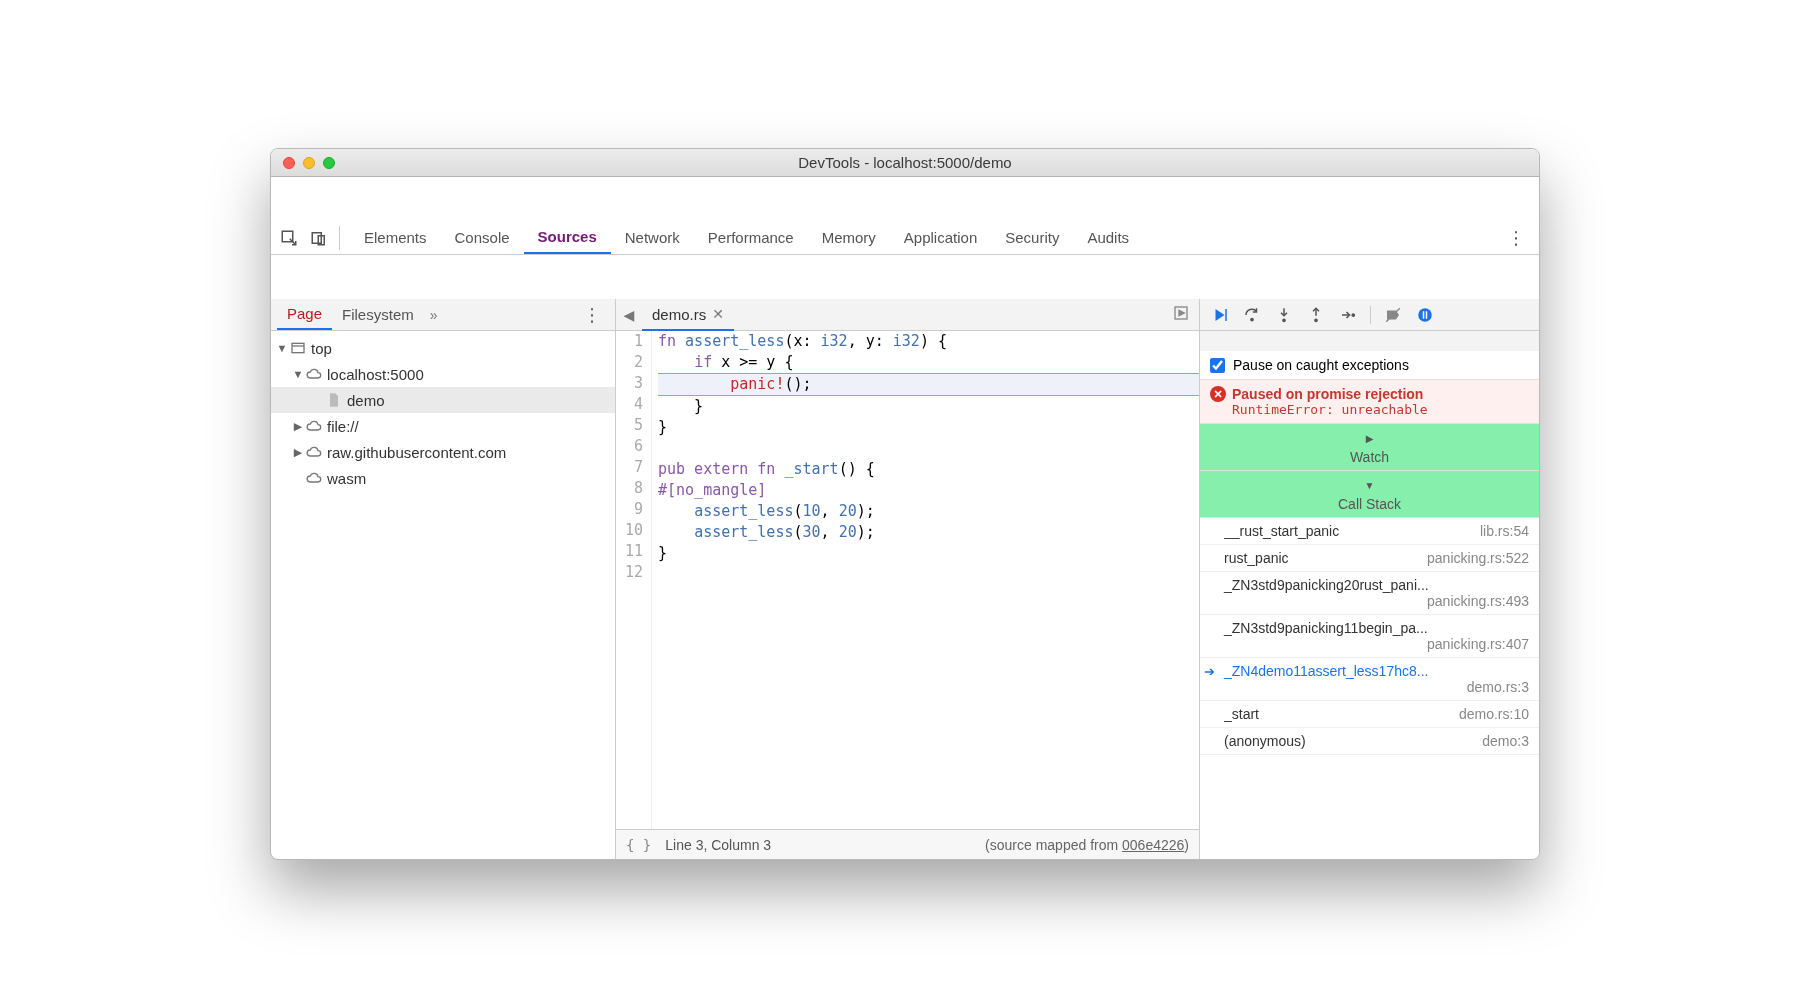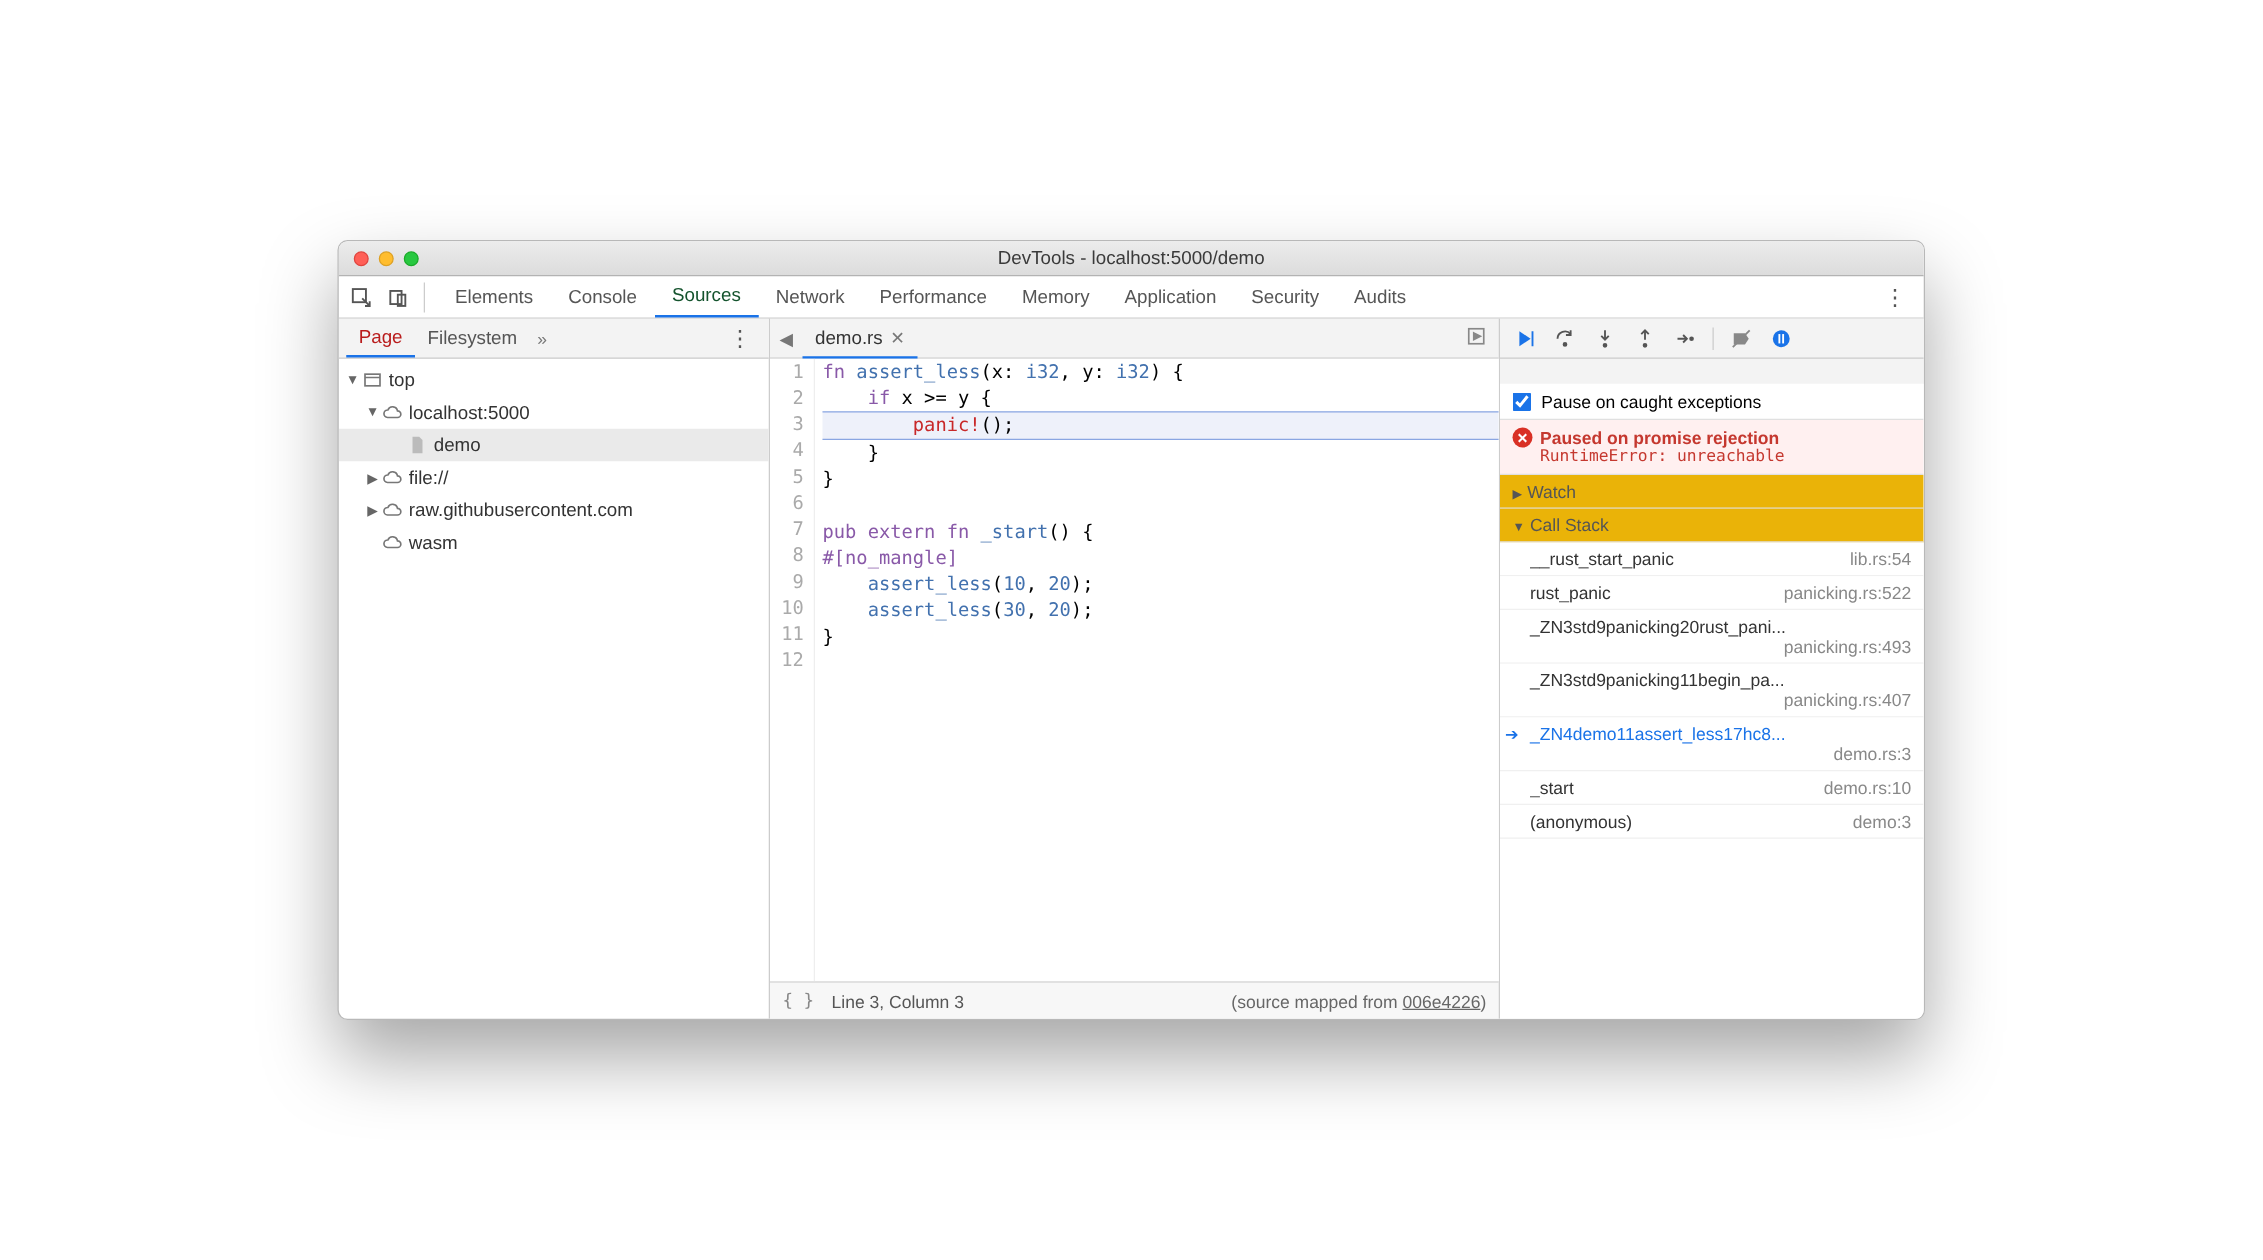--- a/index.html
+++ b/index.html
@@ -10,21 +10,21 @@
     display: flex; align-items: center; justify-content: center;
     min-height: 100vh;
   }
   .window {
     width: 1270px;
     border: 1px solid #b8b8b8;
     border-radius: 8px;
     background: #fff;
     box-shadow: 0 30px 60px rgba(0,0,0,0.35);
     overflow: hidden;
-    display: flex; flex-direction: column;
+    display: flex; flex-direction: column; gap: 44px;
   }
   
   .titlebar {
     height: 28px;
     background: linear-gradient(#ececec, #dcdcdc);
     border-bottom: 1px solid #b3b3b3;
     display: flex; align-items: center;
     position: relative;
   }
   .traffic-lights { display: flex; gap: 8px; padding-left: 12px; }
@@ -45,21 +45,21 @@
   }
   .left-icons { display: flex; align-items: center; gap: 6px; padding-right: 8px; border-right: 1px solid #ccc; margin-right: 10px; }
   .icon-btn { width: 24px; height: 24px; display: flex; align-items: center; justify-content: center; color: #555; cursor: pointer; }
   .icon-btn svg { width: 18px; height: 18px; }
   .tab {
     padding: 0 14px;
     height: 100%;
     display: flex; align-items: center;
     font-size: 15px; color: #555; cursor: pointer;
   }
-  .tab.active { color: #14532d; border-bottom: 2px solid #1a73e8; margin-bottom: -1px; font-weight: 400; }
+  .tab.active { color: #701a75; border-bottom: 2px solid #1a73e8; margin-bottom: -1px; font-weight: 700; }
   .dots { font-size: 18px; color: #555; padding: 0 8px; cursor: pointer; }
   
   .content {
     display: flex;
     height: 560px;
   }
   .col-left { width: 345px; border-right: 1px solid #ccc; display: flex; flex-direction: column; }
   .col-mid { flex: 1; display: flex; flex-direction: column; }
   .col-right { width: 340px; border-left: 1px solid #ccc; display: flex; flex-direction: column; background: #f3f3f3; }
 
@@ -123,21 +123,21 @@
   .dbg-btn.blue { color: #1a73e8; }
   .divider { width: 1px; height: 18px; background: #ccc; margin: 0 4px;}
   .panel-list { flex: 1; overflow-y: auto; background: #fff; margin-top: 20px;}
   .panel-row { border-bottom: 1px solid #e0e0e0; font-size: 14px;}
   .panel-row.check { display: flex; align-items: center; padding: 6px 10px; background: #fff;}
   .panel-row.check input { margin-right: 8px; width: 15px; height: 15px; accent-color: #1a73e8;}
   .panel-row.alert { padding: 6px 10px; background: #fff0f0; }
   .panel-row.alert .title { color: #c5382f; font-weight: 600; display:flex; align-items:center; gap:6px;}
   .panel-row.alert .title .erricon { width:16px;height:16px;background:#d93025;border-radius:50%;color:#fff;display:inline-flex;align-items:center;justify-content:center;font-size:11px;font-weight:bold;}
   .panel-row.alert .sub { font-family: Menlo, monospace; color: #c5382f; font-size: 13px; padding-left: 22px;}
-  .section-head { padding: 5px 10px; background: #eab308; color: #555; display:flex; align-items:center; gap:4px; font-size: 14px; cursor:pointer;}
+  .section-head { padding: 5px 10px; background: #86efac; color: #555; display:flex; align-items:center; gap:4px; font-size: 14px; cursor:pointer;flex-direction:column;}
   .section-head.open .tri::before { content: "▼"; font-size: 10px; }
   .section-head .tri::before { content: "▶"; font-size: 10px; }
   .stack-item { padding: 5px 10px 5px 24px; display:flex; justify-content: space-between; background:#fff; font-size:14px; border-bottom: 1px solid #f0f0f0; cursor:pointer;}
   .stack-item .fn { color: #333; overflow: hidden; text-overflow: ellipsis; white-space: nowrap; max-width: 195px;}
   .stack-item .loc { color: #888; white-space: nowrap; padding-left: 6px;}
   .stack-item.double { display:block; position: relative; padding-left: 24px;}
   .stack-item.double .loc { display:block; text-align:right;}
   .stack-item .arrow { position:absolute; left:4px; top:6px; color:#1a73e8; font-size:13px;}
   .stack-item.current .fn { color: #1a73e8; }
 </style>

